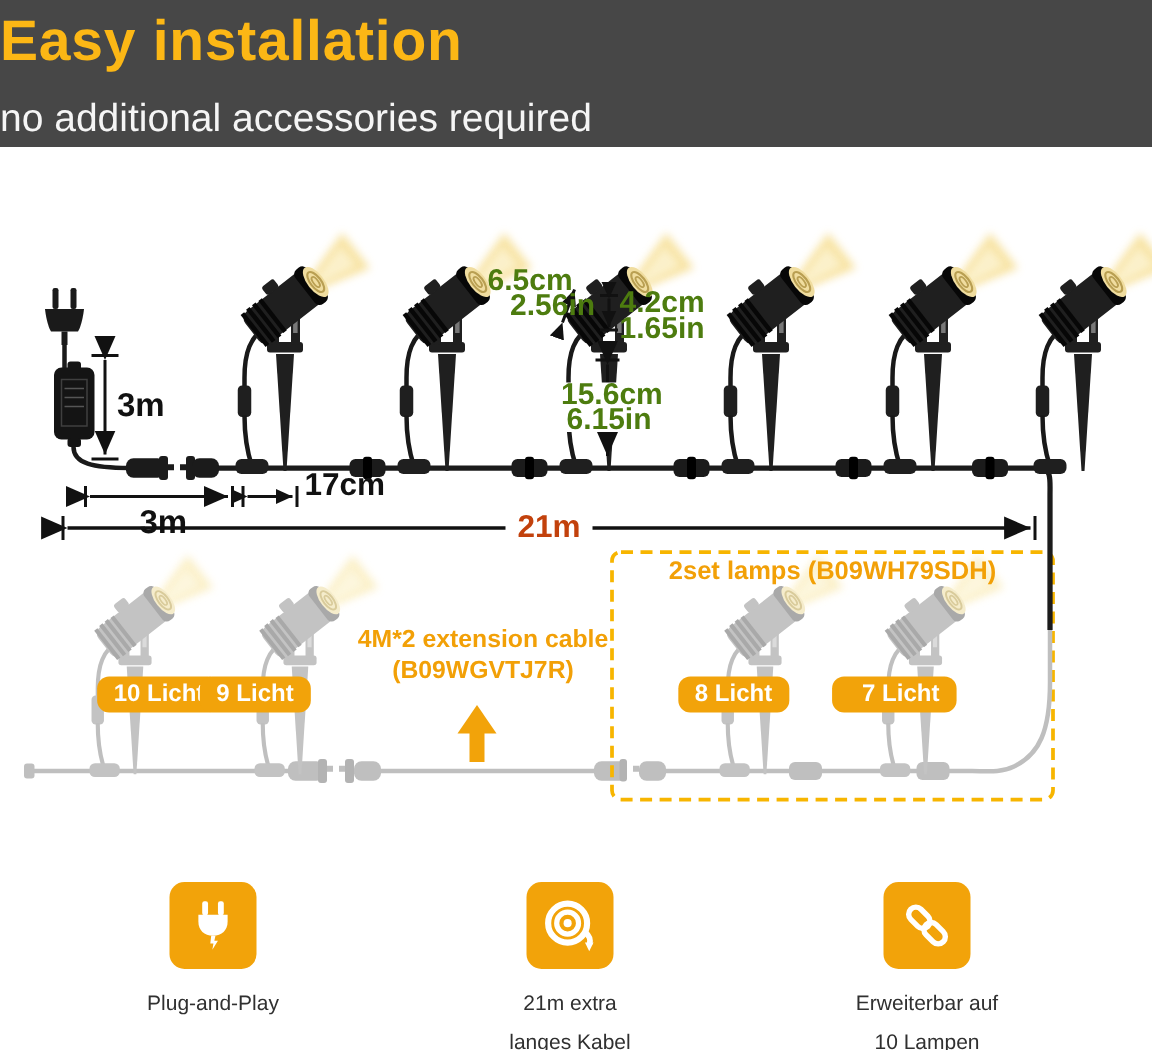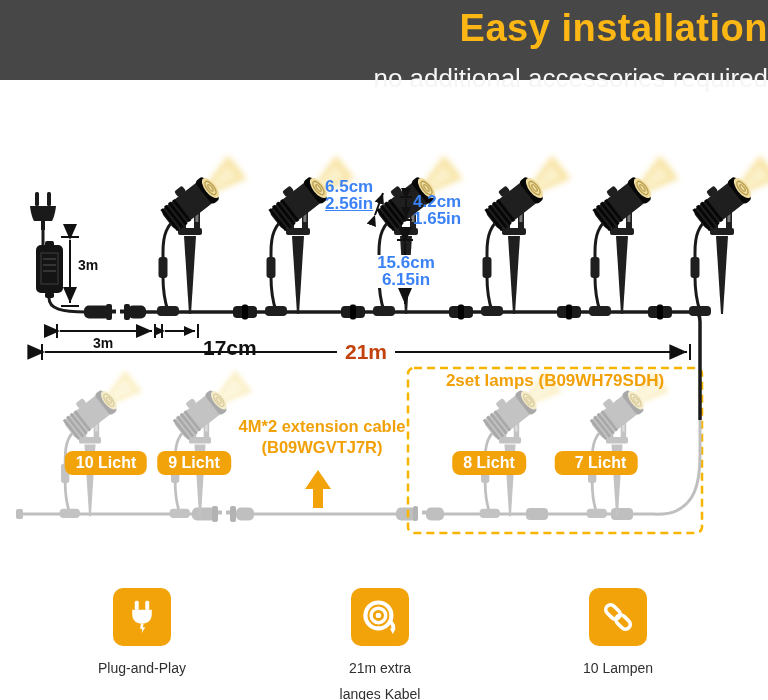--- a/index.html
+++ b/index.html
@@ -1,29 +1,29 @@
 <!DOCTYPE html>
 <html><head>
 <meta charset="utf-8">
 <style>
   html,body{margin:0;padding:0;}
   body{width:768px;height:700px;background:#ffffff;font-family:"Liberation Sans",sans-serif;position:relative;overflow:hidden;}
 
   
-  .hdr{position:absolute;left:0;top:0;width:768px;height:80px;background:#474747;text-align:right;}
+  .hdr{position:absolute;left:0;top:0;width:768px;height:98px;background:#474747;text-align:left;}
   .hdr-title{margin-top:7px;font-size:38px;font-weight:bold;color:#FCB715;letter-spacing:.5px;}
   .hdr-sub{font-size:26px;color:#f5f5f5;margin-top:13px;}
 
   
   #diagram{position:absolute;left:0;top:90px;}
 
   
   .dim-lb{position:absolute;font-weight:bold;color:#111;}
-  .f22{font-size:14px;} .f21{font-size:21px;}
-  .callout{position:absolute;font-size:17px;font-weight:bold;color:#3b82f6;line-height:16.5px;}
+  .f22{font-size:22px;} .f21{font-size:21px;}
+  .callout{position:absolute;font-size:20px;font-weight:bold;color:#4d7c0f;line-height:16.5px;}
   .orange{color:#c2410c;}
   .mask{background:#ffffff;}
 
   
   .badge{position:absolute;transform:translateX(-50%);background:#F2A30A;color:#fff;
          font-weight:bold;font-size:16px;padding:3px 11px;border-radius:8px;white-space:nowrap;}
 
   .boxtitle{position:absolute;font-weight:bold;font-size:17px;color:#F2A007;text-align:center;white-space:nowrap;}
   .exttext{position:absolute;font-weight:bold;font-size:16.5px;color:#F2A007;text-align:center;line-height:21px;}
 
@@ -191,38 +191,38 @@
     <line x1="400" y1="220" x2="412" y2="220"></line>
     <line x1="406" y1="199" x2="406" y2="218" marker-start="url(#ahs)" marker-end="url(#ahs)"></line>
 
     <line x1="397" y1="240" x2="413" y2="240"></line>
     <line x1="405" y1="243" x2="405" y2="304" marker-start="url(#ah)" marker-end="url(#ah)"></line>
   </g>
 </svg>
 
 <div class="dim-lb f22" style="left:78px;top:257px;">3m</div>
 <div class="dim-lb f22" style="left:93px;top:335px;">3m</div>
-<div class="dim-lb f21" style="left:203px;top:336px;">17cm</div>
+<div class="dim-lb f21" style="left:203px;top:312px;">17cm</div>
 <div class="dim-lb f21 orange mask" style="left:337px;top:340px;width:58px;text-align:center;">21m</div>
 
 <div class="callout" style="left:325px;top:268px;">
   <div style="position:absolute;left:0;top:-89px;">6.5cm</div>
-  <div style="position:absolute;left:0;top:-72px;text-decoration:underline;">2.56in</div>
+  <div style="position:absolute;left:15px;top:-72px;">2.56in</div>
 </div>
 <div class="callout" style="left:413px;top:281px;">
   <div style="position:absolute;left:0;top:-87px;">4.2cm</div>
   <div style="position:absolute;left:0;top:-70px;">1.65in</div>
 </div>
 <div class="callout mask" style="left:374px;top:255px;width:64px;text-align:center;">
   <div>15.6cm</div>
   <div>6.15in</div>
 </div>
 
 <div class="badge" style="left:80px;top:451px;margin-left:26px;">10 Licht</div>
-<div class="badge" style="left:194px;top:451px;">9 Licht</div>
+<div class="badge" style="left:170px;top:451px;">9 Licht</div>
 <div class="badge" style="left:489px;top:451px;">8 Licht</div>
 <div class="badge" style="left:596px;top:451px;padding-left:20px;">7 Licht</div>
 
 <div class="boxtitle" style="left:413px;top:371px;width:284px;">2set lamps (B09WH79SDH)</div>
 
 <div class="exttext" style="left:212px;top:416px;width:220px;">
   <div>4M*2 extension cable</div>
   <div>(B09WGVTJ7R)</div>
 </div>
 
@@ -260,15 +260,16 @@
 <div class="feature" style="left:618px;">
   <div class="fi">
     <svg width="36" height="36" viewBox="0 0 24 24">
       <g transform="rotate(-45 12 12)" fill="none" stroke="#ffffff" stroke-width="2.4">
         <rect x="8.8" y="1.8" width="6.4" height="10.8" rx="3.2"></rect>
         <rect x="8.8" y="11.4" width="6.4" height="10.8" rx="3.2"></rect>
       </g>
     </svg>
   </div>
   <div class="flabel">
+    <div>Erweiterbar auf</div>
     <div>10 Lampen</div>
   </div>
 </div>
 
 </body></html>

